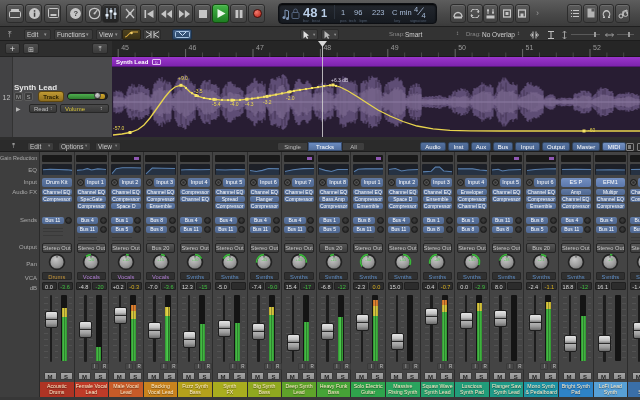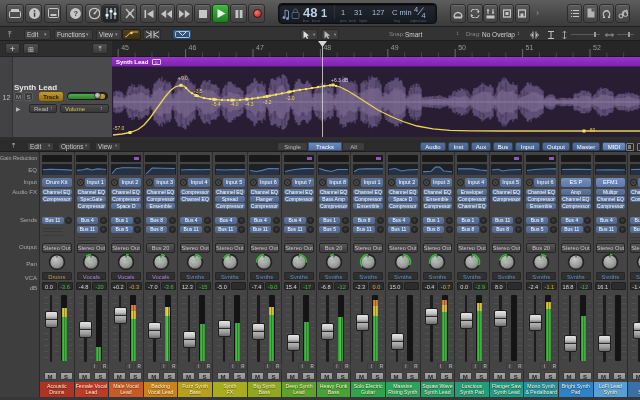--- a/index.html
+++ b/index.html
@@ -96,22 +96,22 @@
     <circle cx="2" cy="10.5" r="1.5" fill="#7e95b5"></circle>
     <circle cx="5.5" cy="11.5" r="1.5" fill="#7e95b5"></circle>
     <rect x="10" y="5.5" width="7" height="6" rx="1" fill="none" stroke="#55657e"></rect>
     <path d="M11.7,5.5 L11.7,3.8 A1.8,1.8 0 0 1 15.3,3.8 L15.3,5.5" stroke="#55657e" fill="none"></path>
   </svg>
 <div class="ab" style="left:303px;top:4.5px;color:#b9cde6;font-size:13px;font-weight:bold;">48</div>
 <div class="ab" style="left:321px;top:6.5px;color:#b9cde6;font-size:11px;font-weight:bold;">1</div>
 <div class="ab" style="left:303px;top:18px;color:#4f5c6e;font-size:4px;">bar&nbsp;&nbsp;&nbsp;beat</div>
 <div class="ab" style="left:334px;top:5px;width:1px;height:14px;background:#2c333d;"></div>
 <div class="ab" style="left:341px;top:8px;color:#a9bdd9;font-size:7.5px;">1</div>
-<div class="ab" style="left:354px;top:8px;color:#a9bdd9;font-size:7.5px;">31</div>
-<div class="ab" style="left:372px;top:8px;color:#a9bdd9;font-size:7.5px;">127</div>
+<div class="ab" style="left:354px;top:8px;color:#a9bdd9;font-size:7.5px;">96</div>
+<div class="ab" style="left:372px;top:8px;color:#a9bdd9;font-size:7.5px;">223</div>
 <div class="ab" style="left:340px;top:18px;color:#4f5c6e;font-size:4px;">pos&nbsp;&nbsp;tech&nbsp;&nbsp;&nbsp;bpm</div>
 <div class="ab" style="left:392px;top:8px;color:#a9bdd9;font-size:7.5px;">C min</div>
 <div class="ab" style="left:394px;top:18px;color:#4f5c6e;font-size:4px;">key</div>
 <svg class="ab" style="left:414px;top:5px;" width="15" height="13" viewBox="0 0 15 13">
     <text x="0" y="7" font-size="7.5" fill="#a9bdd9" font-family="Liberation Sans">4</text>
     <line x1="3.5" y1="10" x2="9.5" y2="2.5" stroke="#a9bdd9" stroke-width="0.8"></line>
     <text x="7.5" y="12.5" font-size="7.5" fill="#a9bdd9" font-family="Liberation Sans">4</text>
   </svg>
 <div class="ab" style="left:410px;top:18px;color:#4f5c6e;font-size:4px;">signature</div>
 <div class="btn" style="left:450px;top:4px;width:16px;height:19px;"></div>

